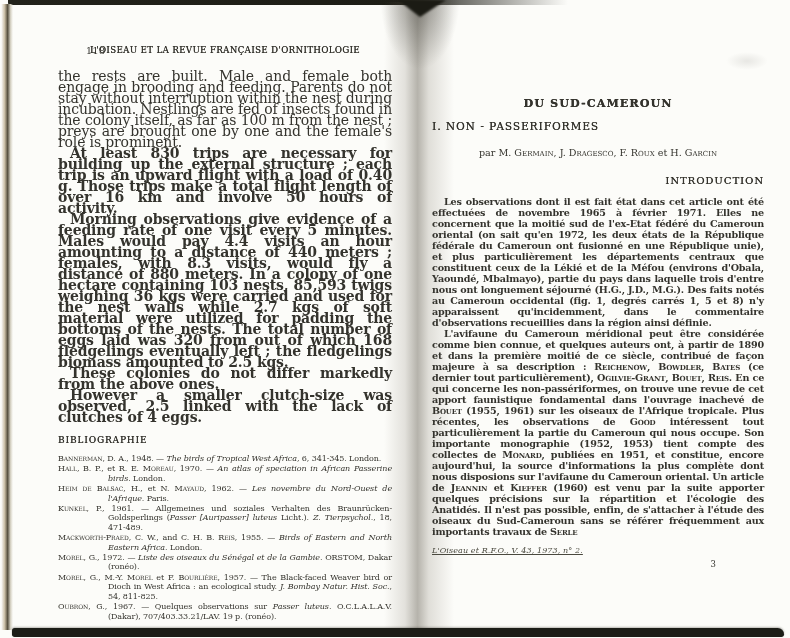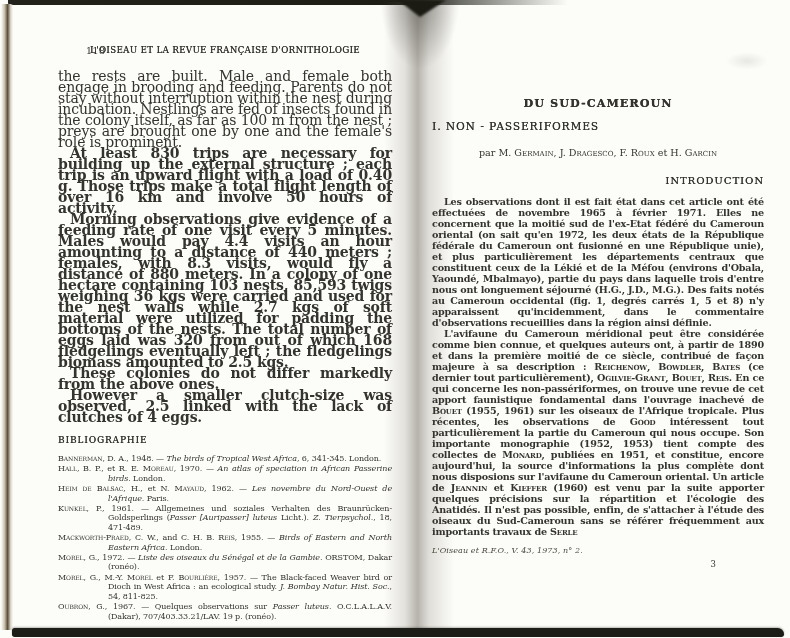--- a/index.html
+++ b/index.html
@@ -50,21 +50,21 @@
   .rp-title{text-align:center;font-size:11px;letter-spacing:1.2px;line-height:15px;
     text-shadow:.3px 0 0 #34332d;margin:0;}
   .rp-subtitle{text-align:left;font-size:10.5px;letter-spacing:1px;margin:9px 0 0 0;
     text-shadow:.25px 0 0 #34332d;}
   .rp-byline{text-align:center;font-size:9.6px;margin:15px 0 0 0;}
   .rp-intro{text-align:right;font-size:10px;letter-spacing:1px;margin:17px 0 0 0;
     text-shadow:.25px 0 0 #34332d;}
   .rp-body{margin-top:10px;font-size:9.6px;line-height:11px;letter-spacing:-.2px;
     text-align:justify;}
   .rp-body p{margin:0;}
-  .rp-footer{margin-top:9px;font-style:italic;font-size:8px;letter-spacing:.1px;color:#4a493f;}
+  .rp-footer{margin-top:9px;font-style:italic;font-size:8px;letter-spacing:.1px;color:#4a493f;text-decoration:underline;}
   .rp-pagenum{margin-top:4px;text-align:right;padding-right:48px;font-size:8.5px;}
   .seg-i{font-style:italic;}
   .seg-sc{font-variant:small-caps;}
 </style>
 </head>
 <body>
 
 <div class="edge-top"></div>
 <div class="gutter"></div>
 <div class="gutter-top-shade"></div>

